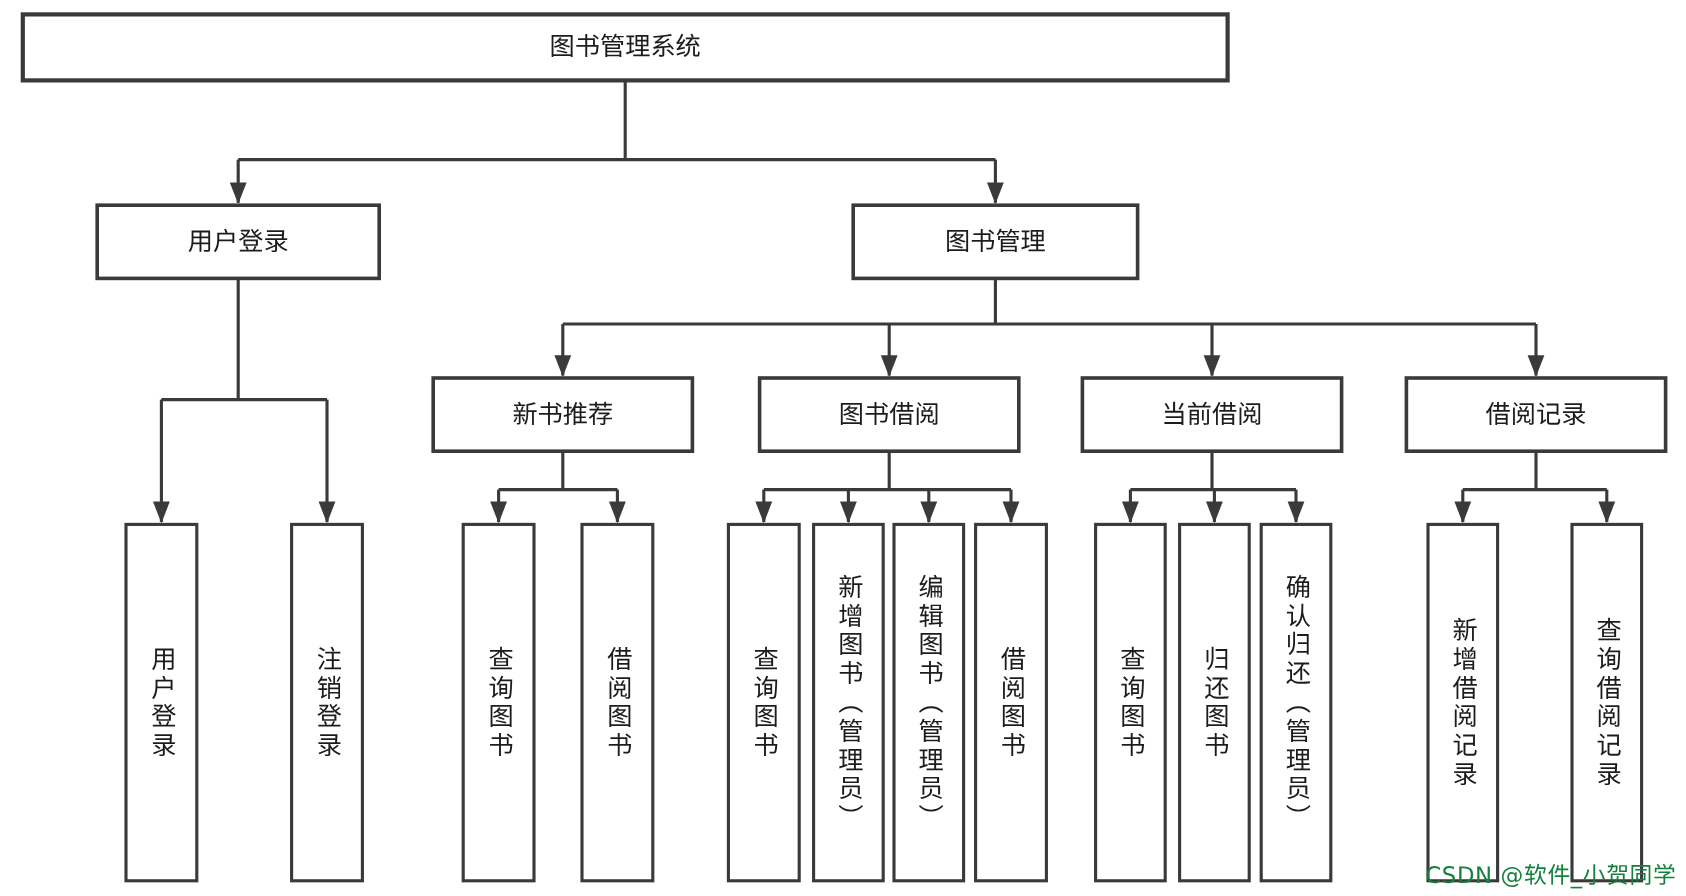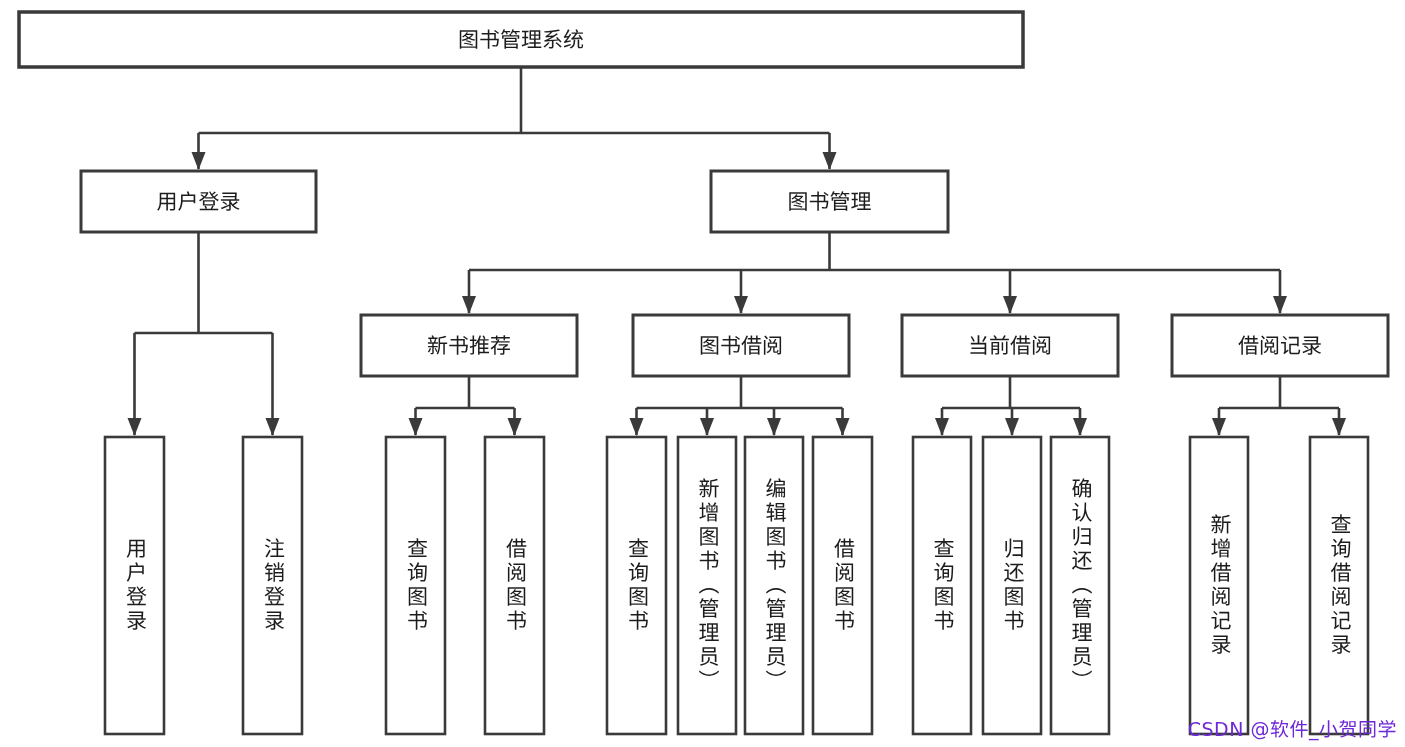--- a/index.html
+++ b/index.html
@@ -76,21 +76,21 @@
     color: #1c1c1c;
     letter-spacing: 3px;
     white-space: nowrap;
   }
   .watermark {
     position: absolute;
     right: 8px;
     bottom: 6px;
     font-family: "DejaVu Sans", "Liberation Sans", sans-serif;
     font-size: 19px;
-    color: #6d28d9;
+    color: #15803d;
     letter-spacing: 0.5px;
     white-space: nowrap;
     user-select: none;
   }
 </style>
 </head>
 <body>
 
 <div id="diagram-root">
 

